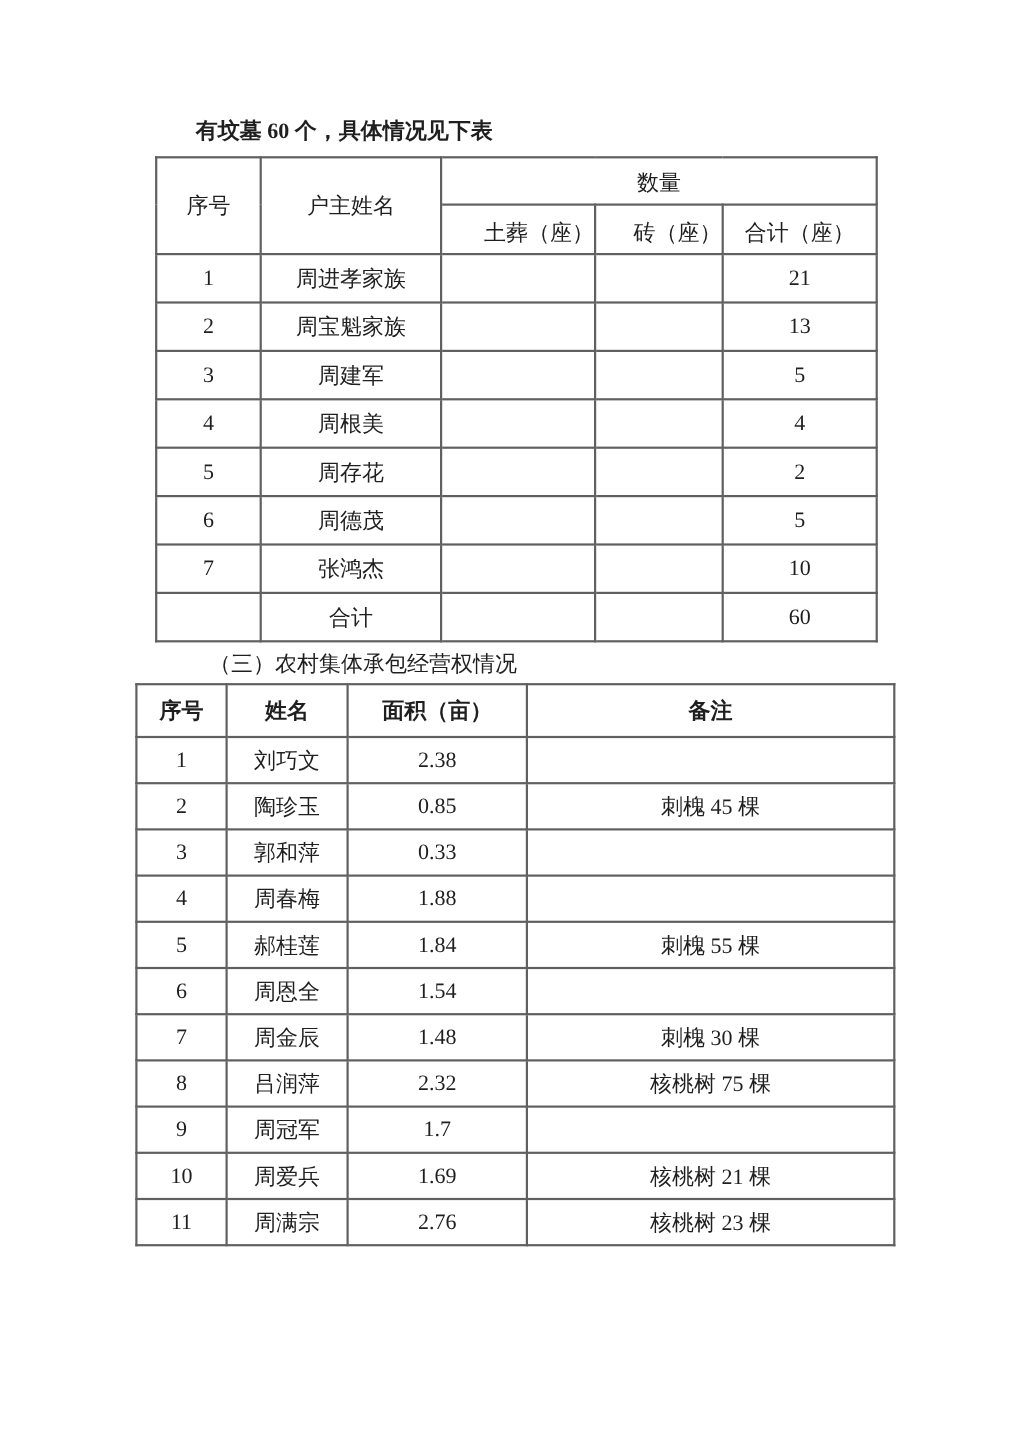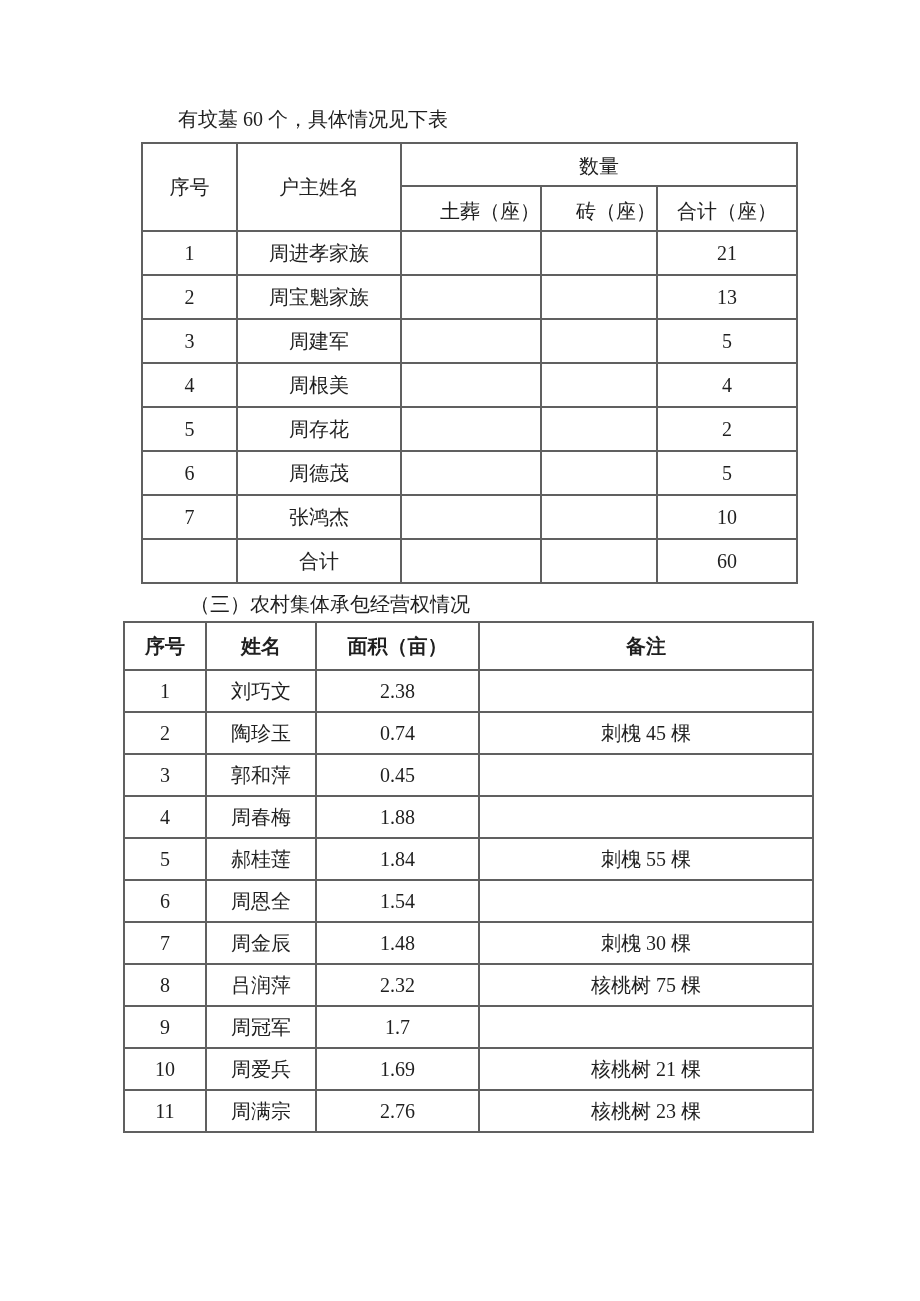--- a/index.html
+++ b/index.html
@@ -14,21 +14,21 @@
     font-family: "Liberation Serif", "DejaVu Serif", serif;
     color: #1f1f1f;
   }
   .para {
     position: absolute;
     margin: 0;
     font-size: 20px;
     line-height: 26px;
     white-space: nowrap;
   }
-  .intro { left: 178px; top: 106px; }
+  .intro { left: 178px; top: 106px; font-weight: bold; }
   .section-title { left: 190px; top: 591px; }
 
   table {
     position: absolute;
     border-collapse: collapse;
     table-layout: fixed;
   }
   th, td {
     border: 2px solid #606060;
     font-size: 20px;
@@ -162,27 +162,27 @@
     <tbody>
         <tr>
           <td>1</td>
           <td>刘巧文</td>
           <td>2.38</td>
           <td></td>
         </tr>
         <tr>
           <td>2</td>
           <td>陶珍玉</td>
-          <td>0.74</td>
+          <td>0.85</td>
           <td>刺槐 45 棵</td>
         </tr>
         <tr>
           <td>3</td>
           <td>郭和萍</td>
-          <td>0.45</td>
+          <td>0.33</td>
           <td></td>
         </tr>
         <tr>
           <td>4</td>
           <td>周春梅</td>
           <td>1.88</td>
           <td></td>
         </tr>
         <tr>
           <td>5</td>

